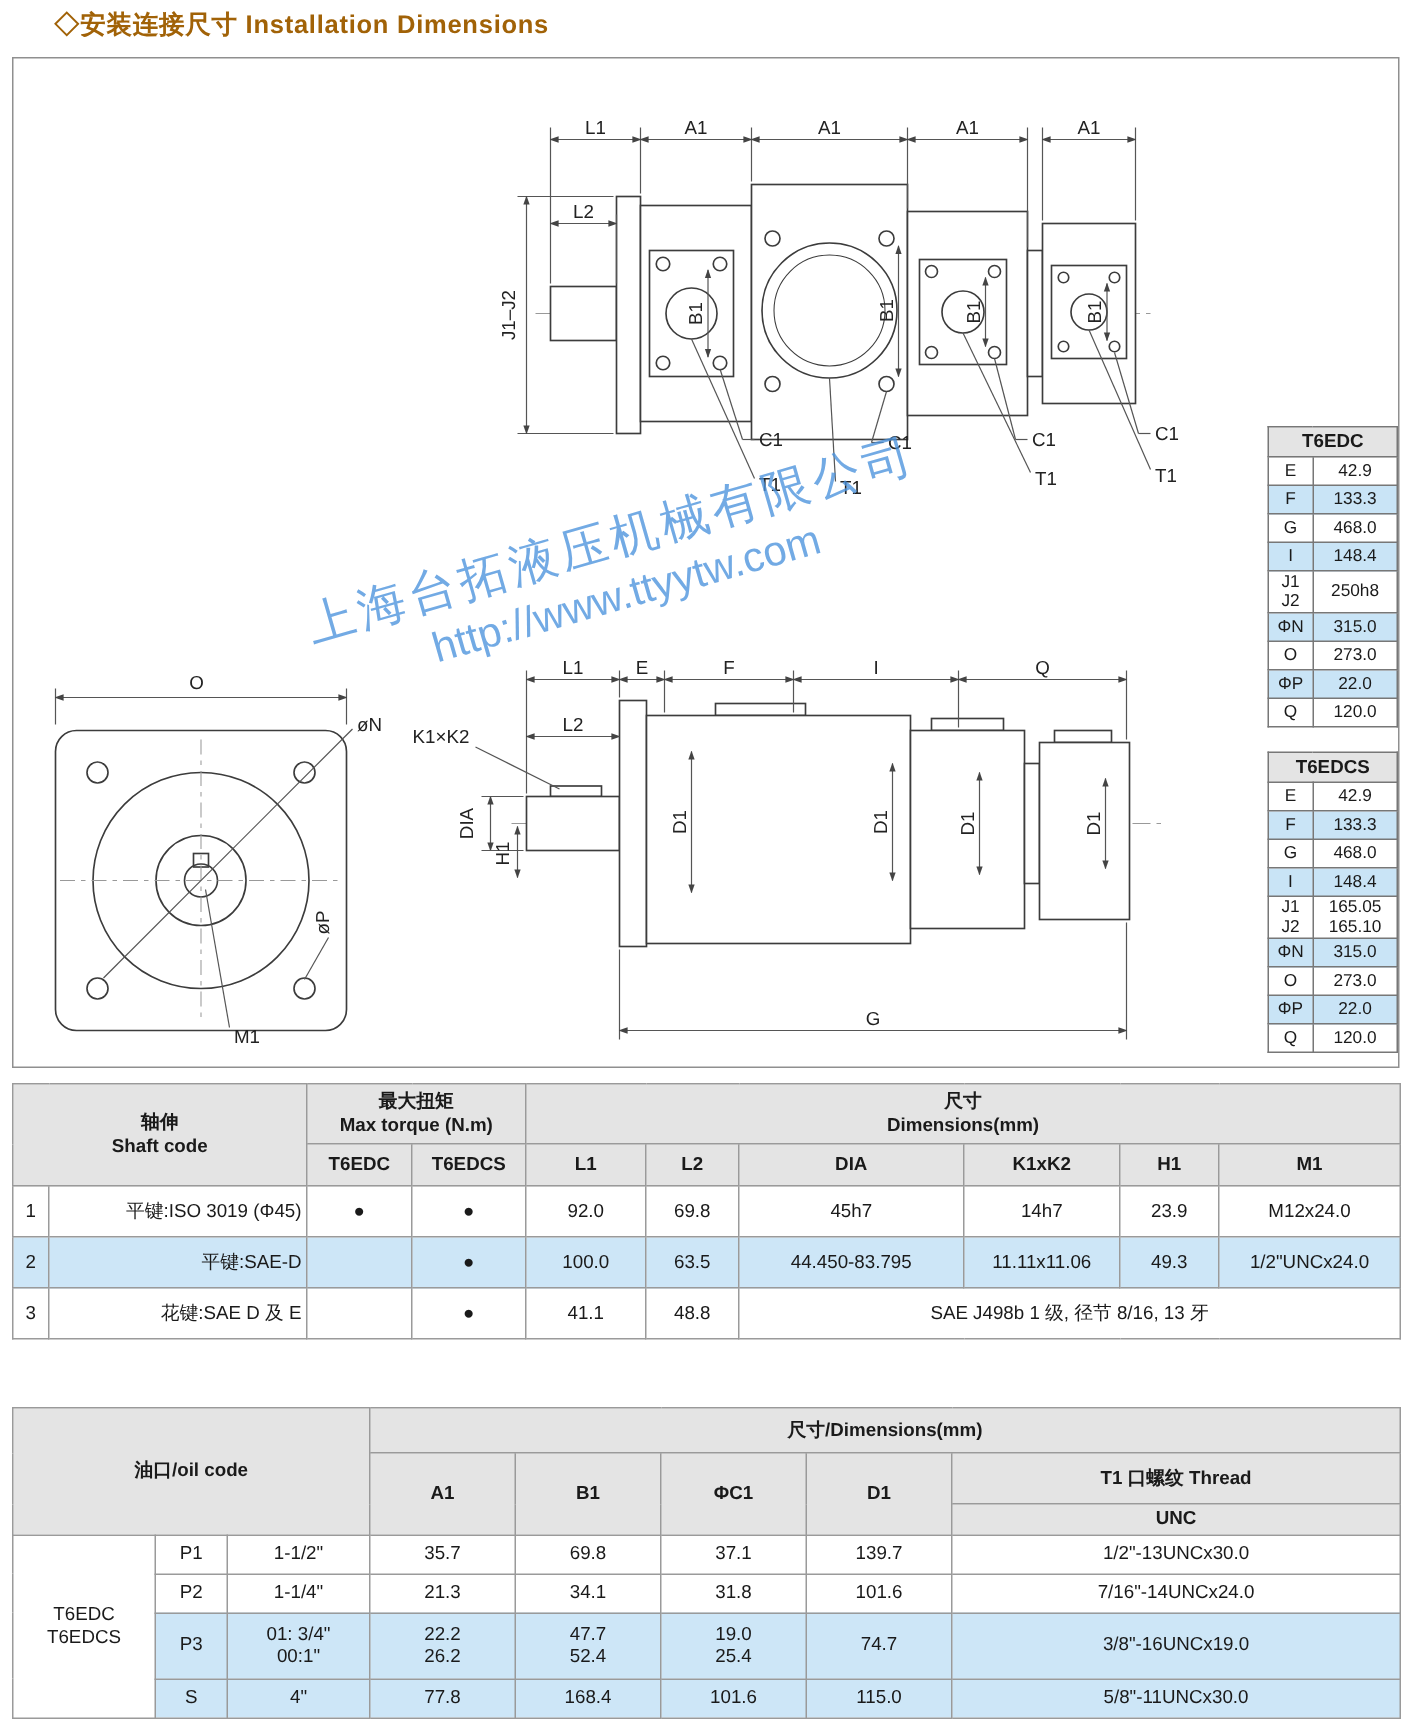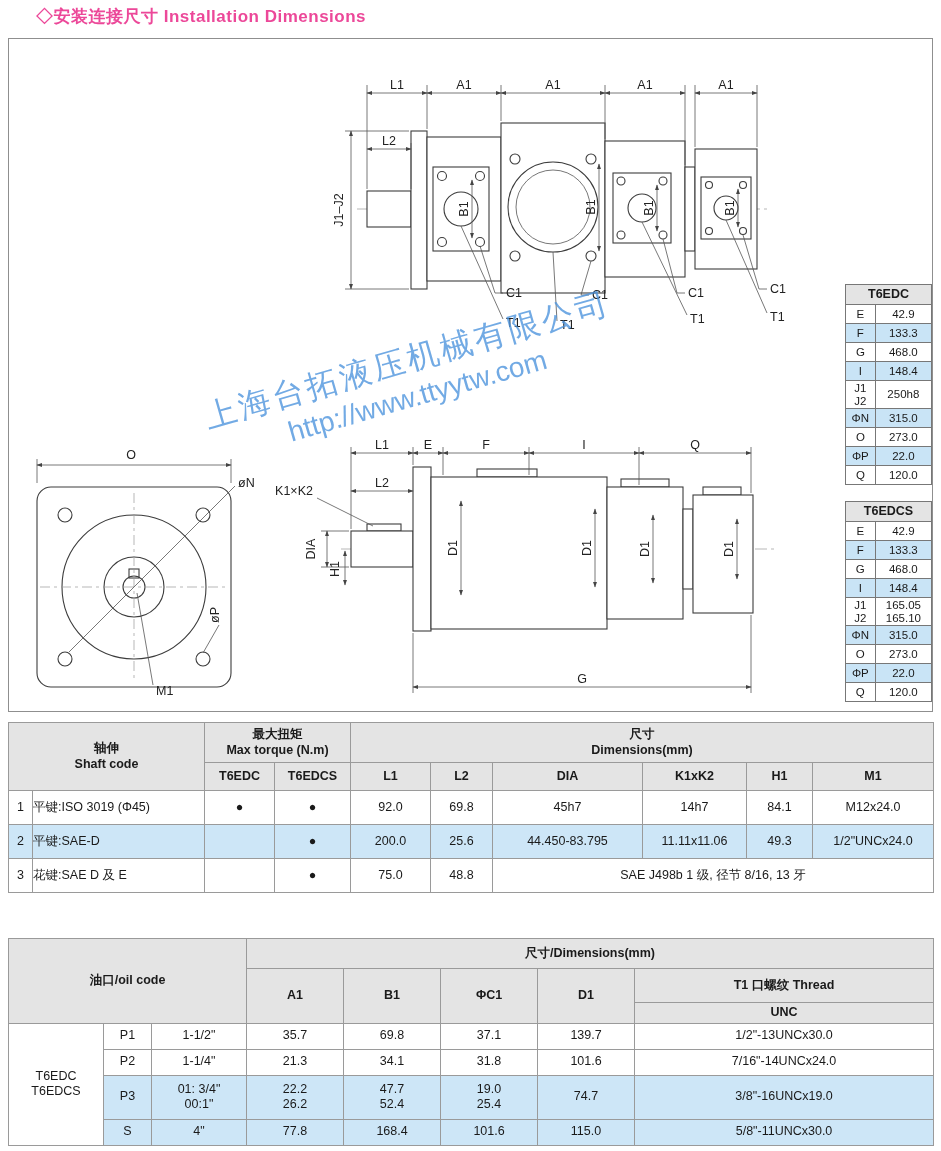--- a/index.html
+++ b/index.html
@@ -1,21 +1,21 @@
 <!DOCTYPE html>
 <html><head>
 <meta charset="utf-8">
 <style>
   * { box-sizing: border-box; margin: 0; padding: 0; }
   html,body { width: 941px; height: 1151px; background:#fff;
     font-family: "Liberation Sans", sans-serif; color:#1a1a1a; }
   .page { position:relative; width:941px; height:1151px; overflow:hidden; }
 
   .page-title { position:absolute; left:36px; top:5px; font-size:17px;
-    font-weight:bold; color:#ec4899; letter-spacing:0.5px; }
+    font-weight:bold; color:#a16207; letter-spacing:0.5px; }
 
   .drawing-box { position:absolute; left:8px; top:38px; width:925px; height:674px;
     border:1px solid #8f8f8f; background:#fff; }
   .drawing-box svg { position:absolute; left:0; top:0; }
 
   .watermark { position:absolute; left:128px; top:300px; width:550px;
     transform:rotate(-16deg); color:#4b93dd; opacity:.78; text-align:center;
     pointer-events:none; line-height:1.25; }
   .wm1 { font-size:32px; letter-spacing:3px; }
   .wm2 { font-size:28px; }
@@ -31,21 +31,21 @@
   #t6edc-table  { left:836px; top:245px; }
   #t6edcs-table { left:836px; top:462px; }
 
   
   .main-table { position:absolute; border-collapse:collapse; font-size:12.5px;
     table-layout:fixed; background:#fff; }
   .main-table th, .main-table td { border:1px solid #9a9a9a; text-align:center;
     vertical-align:middle; padding:2px 3px; white-space:pre-line; line-height:1.25; }
   .main-table th { background:#e4e4e4; font-weight:bold; }
   tr.blue td { background:#cde6f7; }
-  td.name-cell { text-align:left; padding-left:0; }
+  td.name-cell { text-align:right; padding-left:0; }
   td.group-cell { background:#fff; }
 
   #shaft-table { left:8px; top:722px; width:925px; }
   #shaft-table tr.h1 { height:40px; } #shaft-table tr.h2 { height:28px; }
   #shaft-table tr.br { height:34px; }
 
   #port-table { left:8px; top:938px; width:925px; }
   #port-table tr.pr1 { height:30px; } #port-table tr.pr2 { height:34px; }
   #port-table tr.pr3 { height:20px; }
   #port-table tr.pb  { height:26px; } #port-table tr.pb3 { height:44px; }
@@ -385,41 +385,41 @@
     </tr>
     <tr class="br">
       <td>1</td>
       <td class="name-cell">平键:ISO 3019 (Φ45)</td>
       <td>●</td>
       <td>●</td>
       <td>92.0</td>
       <td>69.8</td>
       <td>45h7</td>
       <td>14h7</td>
-      <td>84.1</td>
+      <td>23.9</td>
       <td>M12x24.0</td>
     </tr>
     <tr class="br blue">
       <td>2</td>
       <td class="name-cell">平键:SAE-D</td>
       <td></td>
       <td>●</td>
-      <td>200.0</td>
-      <td>25.6</td>
+      <td>100.0</td>
+      <td>63.5</td>
       <td>44.450-83.795</td>
       <td>11.11x11.06</td>
       <td>49.3</td>
       <td>1/2"UNCx24.0</td>
     </tr>
     <tr class="br">
       <td>3</td>
       <td class="name-cell">花键:SAE D 及 E</td>
       <td></td>
       <td>●</td>
-      <td>75.0</td>
+      <td>41.1</td>
       <td>48.8</td>
       <td colspan="4">SAE J498b 1 级, 径节 8/16, 13 牙</td>
     </tr>
   </tbody>
     </table>
 
   <table class="main-table" id="port-table">
     <colgroup>
       <col style="width:95px">
         <col style="width:48px">

